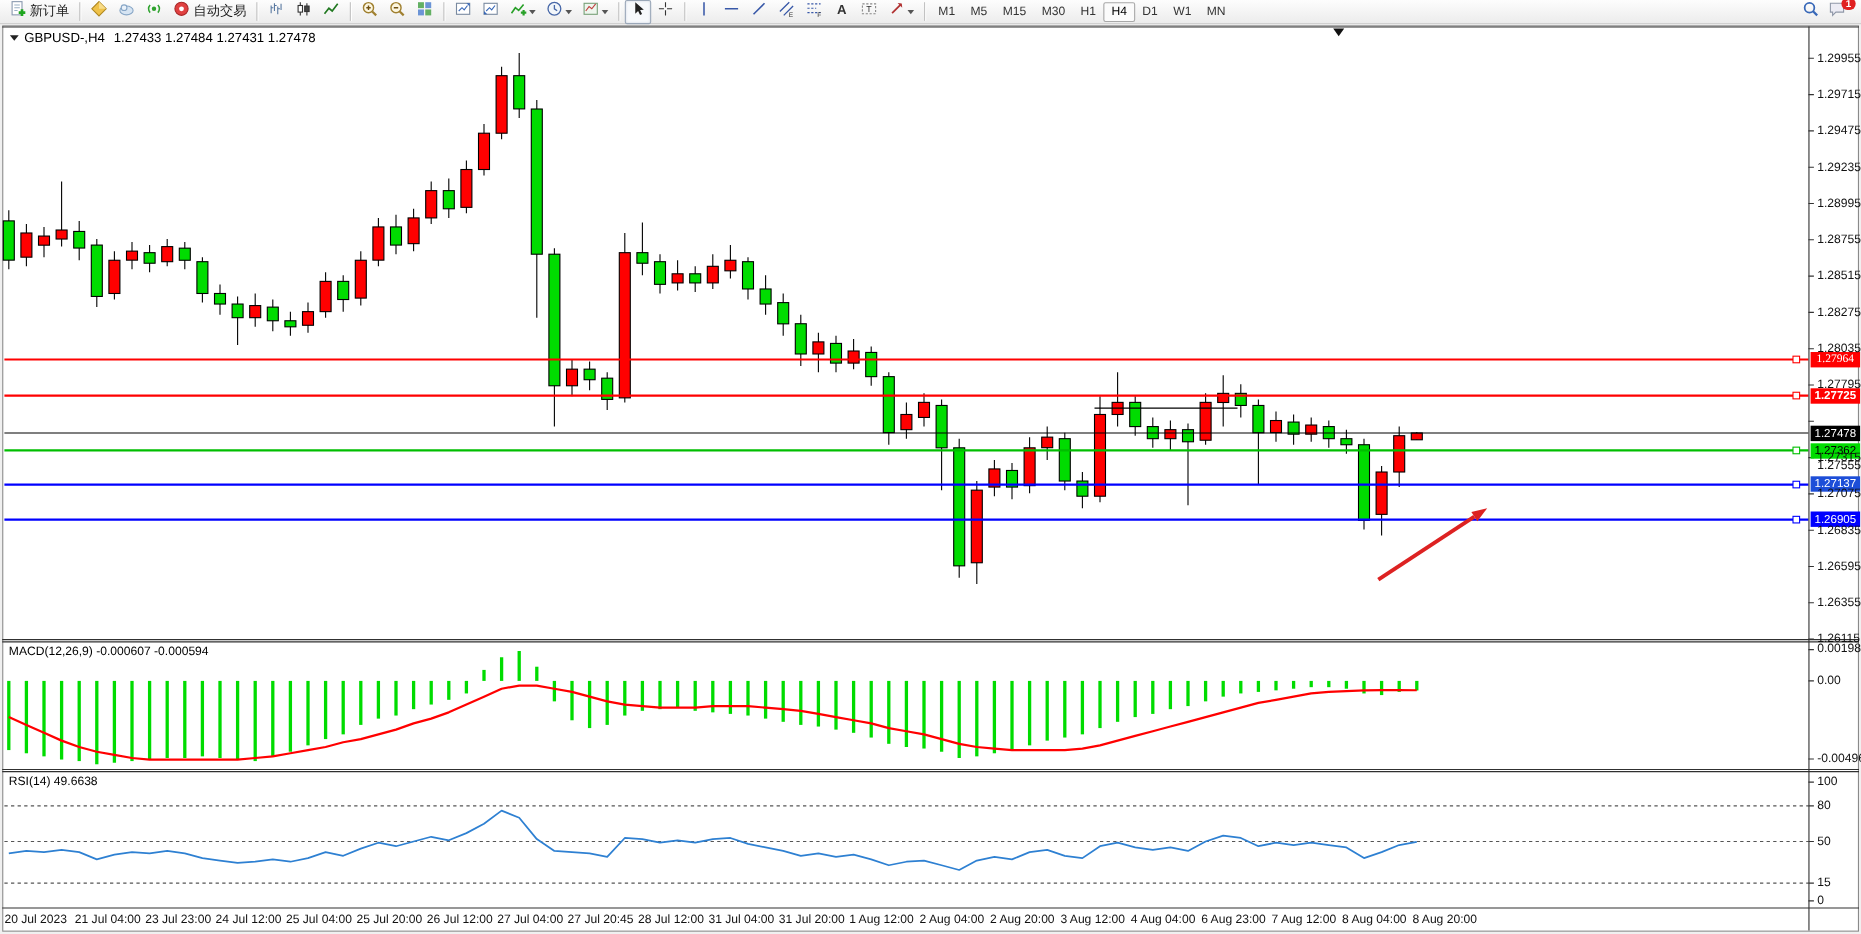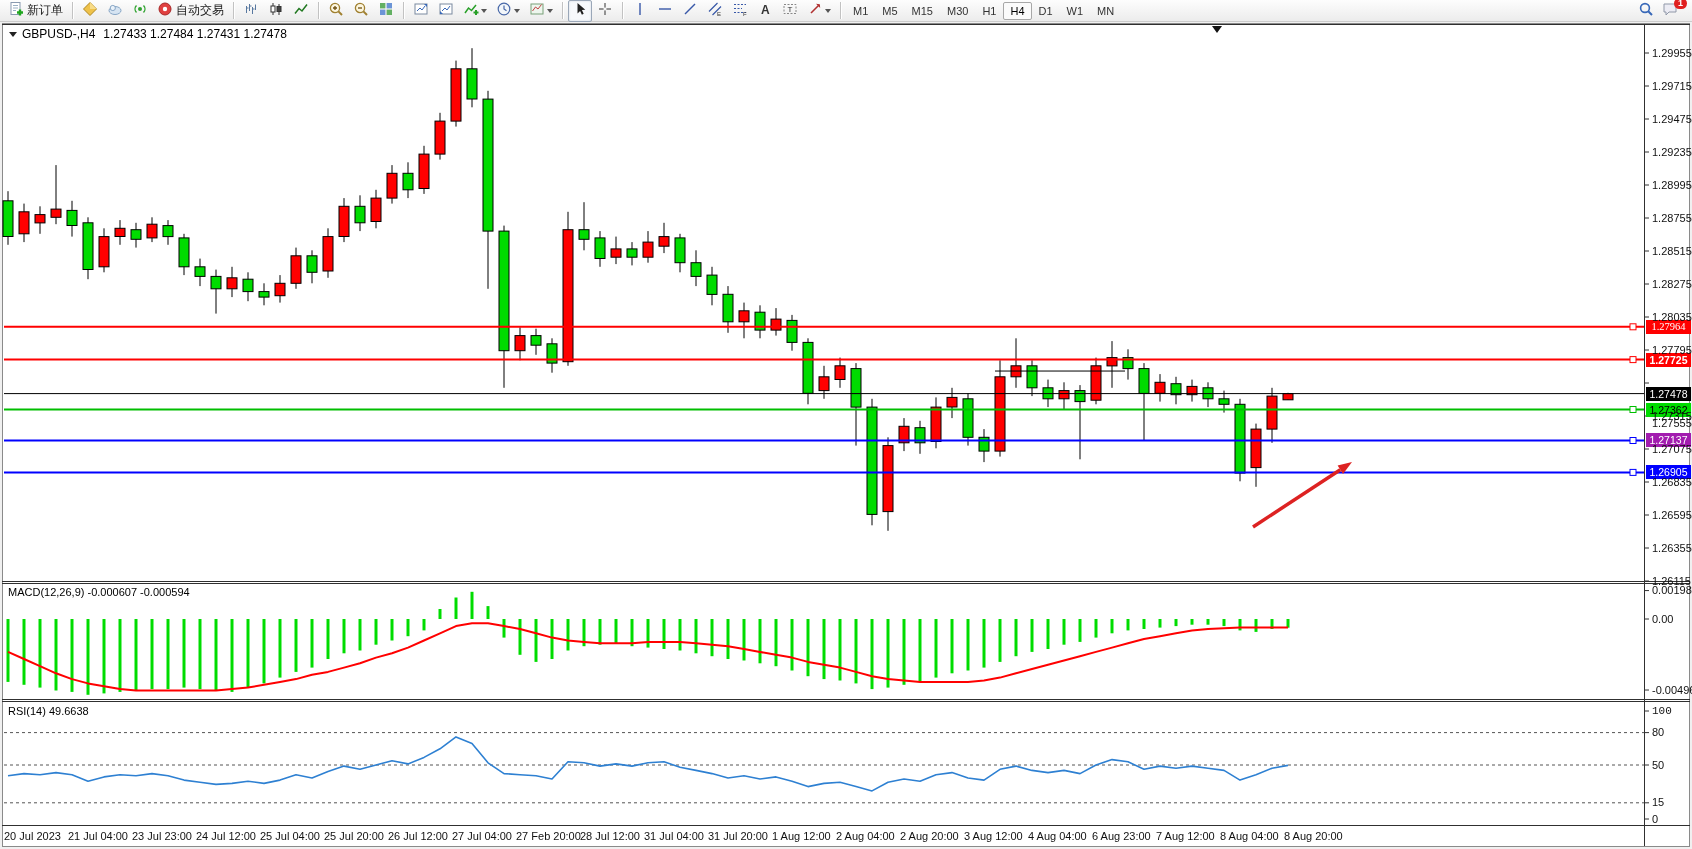--- a/index.html
+++ b/index.html
@@ -537,21 +537,21 @@
     <span class="tri"></span>
     <span>GBPUSD-,H4</span>
     <span class="sym-ohlc">1.27433 1.27484 1.27431 1.27478</span>
   </div>
   <div class="pane-label" style="left:8px;top:586px">MACD(12,26,9) -0.000607 -0.000594</div>
   <div class="pane-label" style="left:8px;top:705px">RSI(14) 49.6638</div>
 <div class="badge" style="left: 1646px; top: 319.762px; background: rgb(255, 0, 0); color: rgb(255, 255, 255); font-family: Liberation Serif, serif;">1.27964</div>
     <div class="badge" style="left: 1646px; top: 352.625px; background: rgb(255, 0, 0); color: rgb(255, 255, 255); font-weight: bold;">1.27725</div>
     <div class="badge" style="left: 1646px; top: 386.587px; background: rgb(0, 0, 0); color: rgb(255, 255, 255);">1.27478</div>
     <div class="badge" style="left: 1646px; top: 402.538px; background: rgb(0, 220, 0); color: rgb(0, 0, 0);">1.27362</div>
-    <div class="badge" style="left: 1646px; top: 433.475px; background: #a21caf; color: rgb(255, 255, 255);">1.27137</div>
+    <div class="badge" style="left: 1646px; top: 433.475px; background: #1d4ed8; color: rgb(255, 255, 255);">1.27137</div>
     <div class="badge" style="left: 1646px; top: 465.375px; background: rgb(0, 0, 255); color: rgb(255, 255, 255);">1.26905</div>
     <div class="axis-label" style="left: 1652px; top: 46.5px;">1.29955</div>
     <div class="axis-label" style="left: 1652px; top: 79.5px;">1.29715</div>
     <div class="axis-label" style="left: 1652px; top: 112.5px;">1.29475</div>
     <div class="axis-label" style="left: 1652px; top: 145.5px;">1.29235</div>
     <div class="axis-label" style="left: 1652px; top: 178.5px;">1.28995</div>
     <div class="axis-label" style="left: 1652px; top: 211.5px;">1.28755</div>
     <div class="axis-label" style="left: 1652px; top: 244.5px;">1.28515</div>
     <div class="axis-label" style="left: 1652px; top: 277.5px;">1.28275</div>
     <div class="axis-label" style="left: 1652px; top: 310.5px;">1.28035</div>
@@ -559,34 +559,34 @@
     <div class="axis-label" style="left: 1652px; top: 376.5px; margin-top: 40px;">1.27555</div>
     <div class="axis-label" style="left: 1652px; top: 409.5px;">1.27315</div>
     <div class="axis-label" style="left: 1652px; top: 442.5px;">1.27075</div>
     <div class="axis-label" style="left: 1652px; top: 475.5px;">1.26835</div>
     <div class="axis-label" style="left: 1652px; top: 508.5px;">1.26595</div>
     <div class="axis-label" style="left: 1652px; top: 541.5px;">1.26355</div>
     <div class="axis-label" style="left: 1652px; top: 574.5px;">1.26115</div>
     <div class="axis-label" style="left: 1652px; top: 584.072px;">0.001988</div>
     <div class="axis-label" style="left: 1652px; top: 612.5px;">0.00</div>
     <div class="axis-label" style="left: 1652px; top: 683.528px;">-0.004967</div>
-    <div class="axis-label" style="left: 1652px; top: 704.5px; font-family: Liberation Mono, monospace;">100</div>
+    <div class="axis-label" style="left: 1652px; top: 704.5px;">100</div>
     <div class="axis-label" style="left: 1652px; top: 726.1px;">80</div>
     <div class="axis-label" style="left: 1652px; top: 758.5px;">50</div>
     <div class="axis-label" style="left: 1652px; top: 796.3px;">15</div>
     <div class="axis-label" style="left: 1652px; top: 812.5px;">0</div>
     <div class="time-label" style="left: 4px; top: 830px;">20 Jul 2023</div>
     <div class="time-label" style="left: 68px; top: 830px;">21 Jul 04:00</div>
     <div class="time-label" style="left: 132px; top: 830px;">23 Jul 23:00</div>
     <div class="time-label" style="left: 196px; top: 830px;">24 Jul 12:00</div>
     <div class="time-label" style="left: 260px; top: 830px;">25 Jul 04:00</div>
     <div class="time-label" style="left: 324px; top: 830px;">25 Jul 20:00</div>
     <div class="time-label" style="left: 388px; top: 830px;">26 Jul 12:00</div>
     <div class="time-label" style="left: 452px; top: 830px;">27 Jul 04:00</div>
-    <div class="time-label" style="left: 516px; top: 830px;">27 Feb 20:00</div>
+    <div class="time-label" style="left: 516px; top: 830px;">27 Jul 20:45</div>
     <div class="time-label" style="left: 580px; top: 830px;">28 Jul 12:00</div>
     <div class="time-label" style="left: 644px; top: 830px;">31 Jul 04:00</div>
     <div class="time-label" style="left: 708px; top: 830px;">31 Jul 20:00</div>
     <div class="time-label" style="left: 772px; top: 830px;">1 Aug 12:00</div>
     <div class="time-label" style="left: 836px; top: 830px;">2 Aug 04:00</div>
     <div class="time-label" style="left: 900px; top: 830px;">2 Aug 20:00</div>
     <div class="time-label" style="left: 964px; top: 830px;">3 Aug 12:00</div>
     <div class="time-label" style="left: 1028px; top: 830px;">4 Aug 04:00</div>
     <div class="time-label" style="left: 1092px; top: 830px;">6 Aug 23:00</div>
     <div class="time-label" style="left: 1156px; top: 830px;">7 Aug 12:00</div>

